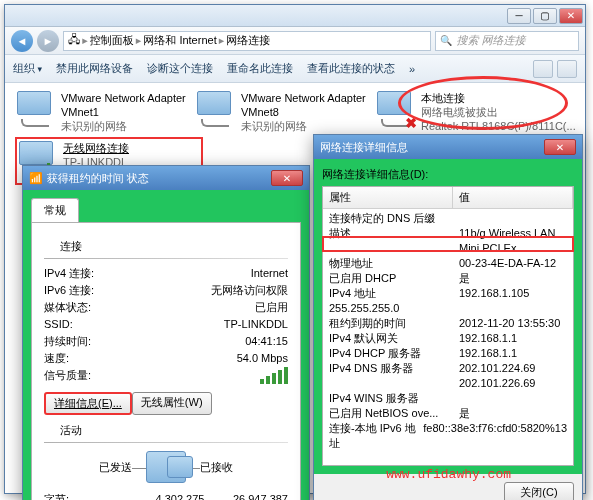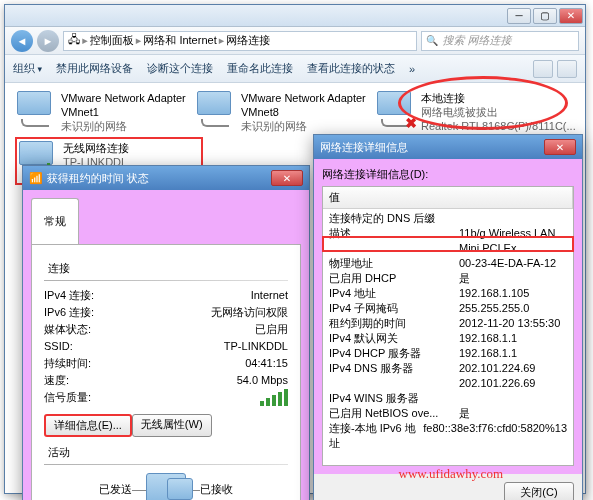--- a/index.html
+++ b/index.html
@@ -9,21 +9,21 @@
 .titlebar { height: 22px; background: linear-gradient(#e8f0f8, #d0e0f0); display: flex; justify-content: flex-end; align-items: center; padding: 0 2px; border-bottom: 1px solid #b0c0d0; }
 .win-btn { width: 24px; height: 16px; margin-left: 2px; display: flex; align-items: center; justify-content: center; font-size: 10px; cursor: pointer; border: 1px solid #9aacc0; background: linear-gradient(#f0f4f8,#d8e2ec); border-radius: 2px; }
 .win-btn.close { background: linear-gradient(#e88,#c44); color: #fff; }
 
 .navbar { height: 28px; background: linear-gradient(#f8fafc,#e8eef4); border-bottom: 1px solid #c8d4e0; display: flex; align-items: center; padding: 0 6px; gap: 4px; }
 .nav-arrow { width: 22px; height: 22px; border-radius: 50%; background: linear-gradient(#7fb8e8,#4a8fd0); display: flex; align-items: center; justify-content: center; color: #fff; font-size: 11px; cursor: pointer; }
 .nav-arrow.disabled { background: linear-gradient(#c0d0e0,#a0b0c0); }
 .breadcrumb { flex: 1; height: 20px; background: #fff; border: 1px solid #b8c8d8; display: flex; align-items: center; padding: 0 4px; gap: 2px; font-size: 11px; }
 .breadcrumb span { cursor: pointer; }
 .bc-sep { color: #888; }
-.searchbox { width: 158px; height: 20px; background: #fff; border: 1px solid #b8c8d8; display: flex; align-items: center; padding: 0 4px; color: #999; font-style: italic; }
+.searchbox { width: 144px; height: 20px; background: #fff; border: 1px solid #b8c8d8; display: flex; align-items: center; padding: 0 4px; color: #999; font-style: italic; }
 .searchbox::before { content: "🔍"; margin-right: 4px; font-size: 10px; font-style: normal; }
 
 .toolbar { height: 28px; background: linear-gradient(#f4f8fc,#e4ecf4); border-bottom: 1px solid #c8d4e0; display: flex; align-items: center; padding: 0 8px; gap: 14px; }
 .toolbar span { cursor: pointer; color: #1a3a5a; font-size: 11px; }
 .toolbar .drop::after { content: " ▾"; font-size: 9px; }
 .toolbar-right { margin-left: auto; display: flex; gap: 4px; }
 .tb-icon { width: 20px; height: 18px; background: linear-gradient(#f0f4f8,#d8e2ec); border: 1px solid #b0c0d0; border-radius: 2px; cursor: pointer; }
 
 .content { padding: 6px 10px; display: flex; flex-wrap: wrap; gap: 0; align-content: flex-start; }
 .adapter { width: 180px; height: 48px; display: flex; align-items: flex-start; gap: 6px; padding: 2px; }
@@ -32,32 +32,32 @@
 .adapter-icon .cable { position: absolute; bottom: 2px; left: 4px; width: 28px; height: 8px; border-bottom: 2px solid #888; border-left: 2px solid #888; border-radius: 0 0 0 6px; }
 .adapter-icon.wifi .bars { position: absolute; bottom: 0; left: 8px; display: flex; gap: 2px; align-items: flex-end; }
 .adapter-icon.wifi .bars i { width: 3px; background: #3a9a3a; }
 .adapter-icon.wifi .bars i:nth-child(1){height:4px} .bars i:nth-child(2){height:7px} .bars i:nth-child(3){height:10px} .bars i:nth-child(4){height:13px} .bars i:nth-child(5){height:16px}
 .adapter-icon .redx { position: absolute; bottom: -2px; right: -2px; color: #d22; font-size: 14px; font-weight: bold; }
 .adapter-info { flex: 1; line-height: 14px; }
 .adapter-info .name { color: #000; }
 .adapter-info .status { color: #666; }
 .adapter-info .desc { color: #666; white-space: nowrap; overflow: hidden; text-overflow: ellipsis; text-align: right; }
 
-.highlight-red { border: 2px solid #e33; }
+.highlight-red { border: 2px solid #e33; text-decoration: underline; }
 .ellipse-red { position: absolute; border: 3px solid #e33; border-radius: 50%; pointer-events: none; }
 
 
 .dialog { position: absolute; background: #f0f0f0; border: 1px solid #5a7fa8; box-shadow: 0 4px 16px rgba(0,0,0,0.4); }
 .dlg-title { height: 24px; background: linear-gradient(#6fa8e0,#4a80c0); color: #fff; display: flex; align-items: center; padding: 0 6px; font-size: 11px; }
 .dlg-title .close { margin-left: auto; width: 32px; height: 16px; background: linear-gradient(#e88,#c44); border: 1px solid #a33; border-radius: 2px; display: flex; align-items: center; justify-content: center; font-size: 10px; cursor: pointer; }
-.dlg-body { padding: 8px; background: #f0abfc; }
+.dlg-body { padding: 8px; background: #22c55e; }
 .tab-strip { display: flex; border-bottom: 1px solid #b0b0b0; }
-.tab { padding: 15px 12px; background: #fff; border: 1px solid #b0b0b0; border-bottom: none; border-radius: 3px 3px 0 0; font-size: 11px; cursor: pointer; }
+.tab { padding: 4px 12px; background: #fff; border: 1px solid #b0b0b0; border-bottom: none; border-radius: 3px 3px 0 0; font-size: 11px; cursor: pointer; }
 .tab-panel { background: #fff; border: 1px solid #b0b0b0; border-top: none; padding: 10px 12px; }
-.section-title { font-size: 11px; margin: 6px 4px 4px; }
+.section-title { font-size: 11px; margin: 6px 16px 4px; }
 .hr { height: 1px; background: linear-gradient(to right, #b0b0b0, #e0e0e0); margin: 2px 0 6px; }
 .kv { display: flex; font-size: 11px; line-height: 17px; }
 .kv .k { width: 100px; }
 .kv .v { flex: 1; text-align: right; }
 .signal-bars { display: flex; gap: 2px; align-items: flex-end; justify-content: flex-end; }
 .signal-bars i { width: 4px; background: #3a9a3a; }
 .btn { display: inline-block; padding: 2px 8px; background: linear-gradient(#fdfdfd,#e4e4e4); border: 1px solid #8a8a8a; border-radius: 3px; font-size: 11px; cursor: pointer; min-width: 70px; text-align: center; }
 .btn::after { content: ""; }
 .activity { display: flex; align-items: center; justify-content: center; margin: 8px 0; }
 .activity .pc { width: 40px; height: 32px; background: linear-gradient(#b8d8f0,#88b8e0); border: 1px solid #6090c0; border-radius: 3px; position: relative; }
@@ -66,21 +66,21 @@
 
 
 .details-list { background: #fff; border: 1px solid #b0b0b0; height: 280px; overflow: hidden; }
 .details-hdr { display: flex; background: linear-gradient(#fdfdfd,#ececec); border-bottom: 1px solid #d0d0d0; }
 .details-hdr div { padding: 3px 6px; border-right: 1px solid #d0d0d0; font-size: 11px; }
 .details-rows { padding: 2px 0; }
 .drow { display: flex; font-size: 11px; line-height: 15px; padding: 0 6px; }
 .drow .dk { width: 130px; }
 .drow .dv { flex: 1; }
 
-.watermark { position: absolute; bottom: 18px; right: 90px; color: #e33; font-size: 13px; font-family: Liberation Serif, serif; z-index: 100; }
+.watermark { position: absolute; bottom: 18px; right: 82px; color: #e33; font-size: 13px; font-family: Liberation Mono, monospace; z-index: 100; }
 </style>
 </head>
 <body>
 
 <div class="main-window">
   <div class="titlebar">
     <div class="win-btn">─</div>
     <div class="win-btn">▢</div>
     <div class="win-btn close">✕</div>
   </div>
@@ -242,20 +242,21 @@
 
 <div class="dialog" style="top:134px; left:313px; width:270px;">
   <div class="dlg-title">
     <span>网络连接详细信息</span>
     <div class="close">✕</div>
   </div>
   <div class="dlg-body">
     <div style="margin-bottom:4px">网络连接详细信息(D):</div>
     <div class="details-list">
       <div class="details-hdr">
+        <div style="width:130px">属性</div>
         <div style="flex:1">值</div>
       </div>
       <div class="details-rows" id="details-rows">
           <div class="drow">
             <div class="dk">连接特定的 DNS 后缀</div>
             <div class="dv"></div>
           </div>
           <div class="drow">
             <div class="dk">描述</div>
             <div class="dv">11b/g Wireless LAN Mini PCI Ex</div>
@@ -266,21 +267,20 @@
           </div>
           <div class="drow">
             <div class="dk">已启用 DHCP</div>
             <div class="dv">是</div>
           </div>
           <div class="drow">
             <div class="dk">IPv4 地址</div>
             <div class="dv">192.168.1.105</div>
           </div>
           <div class="drow">
-            <div class="dk">IPv4 子网掩码</div>
             <div class="dv">255.255.255.0</div>
           </div>
           <div class="drow">
             <div class="dk">租约到期的时间</div>
             <div class="dv">2012-11-20 13:55:30</div>
           </div>
           <div class="drow">
             <div class="dk">IPv4 默认网关</div>
             <div class="dv">192.168.1.1</div>
           </div>

